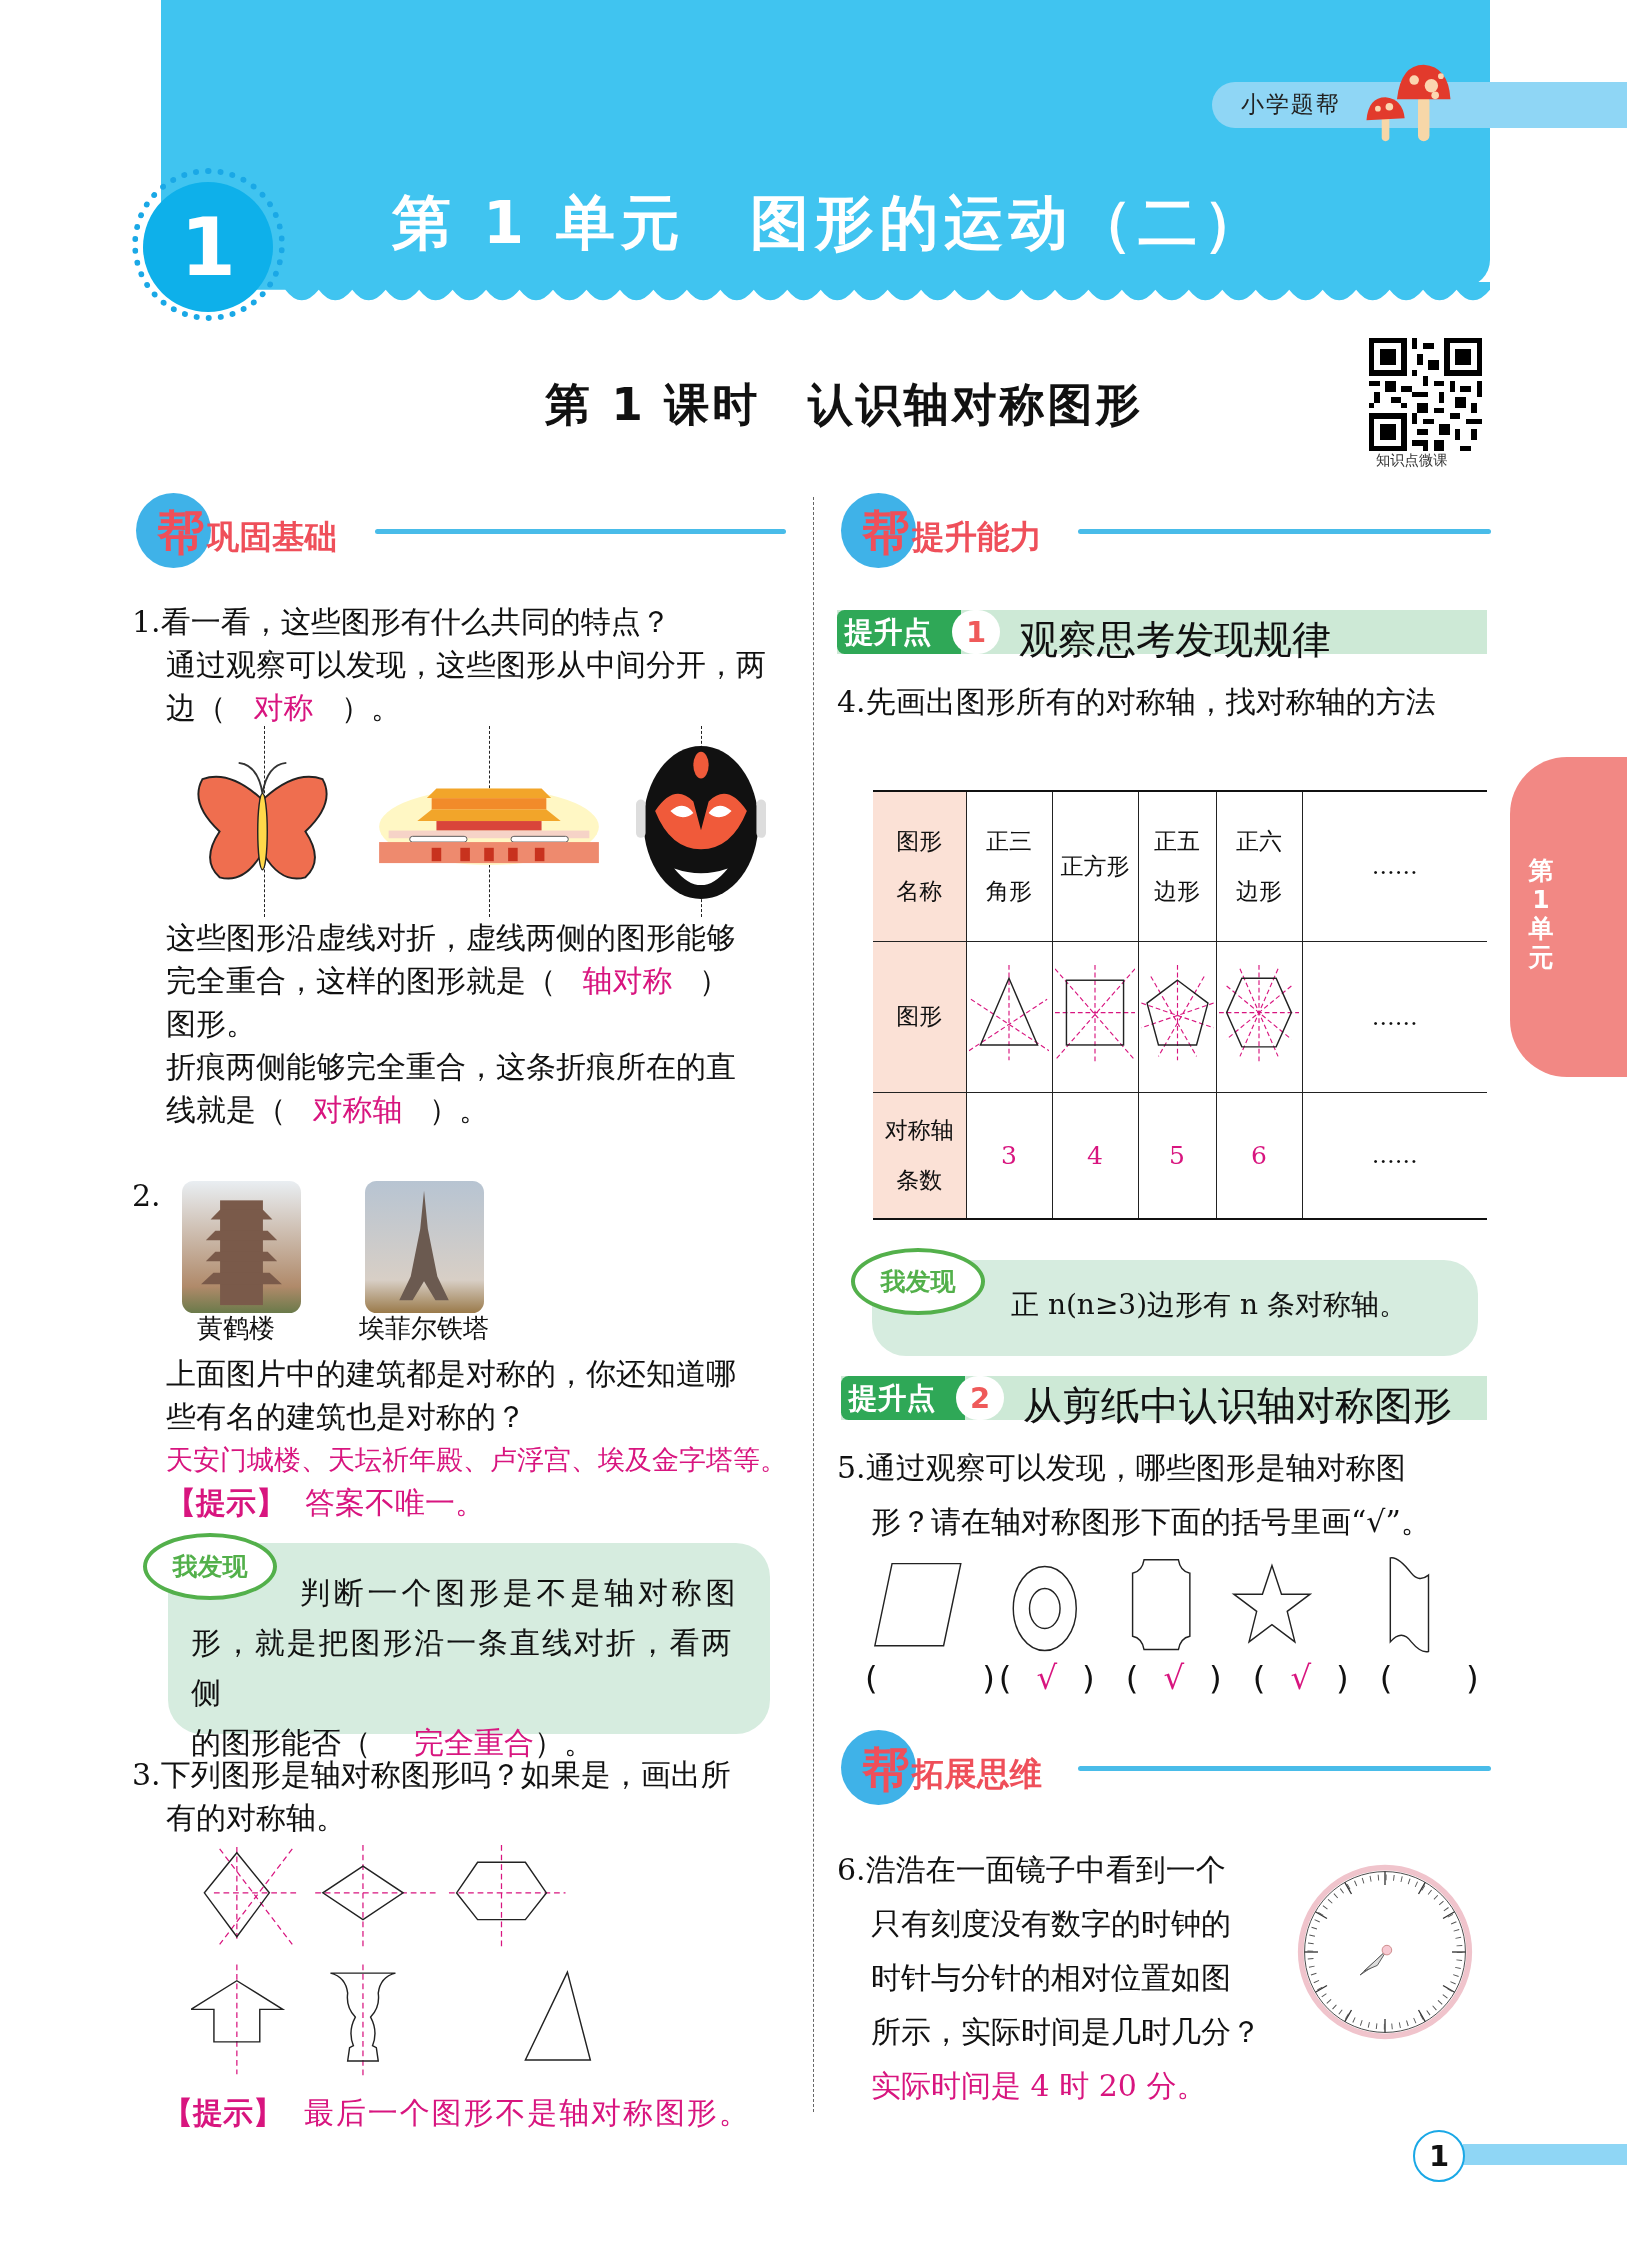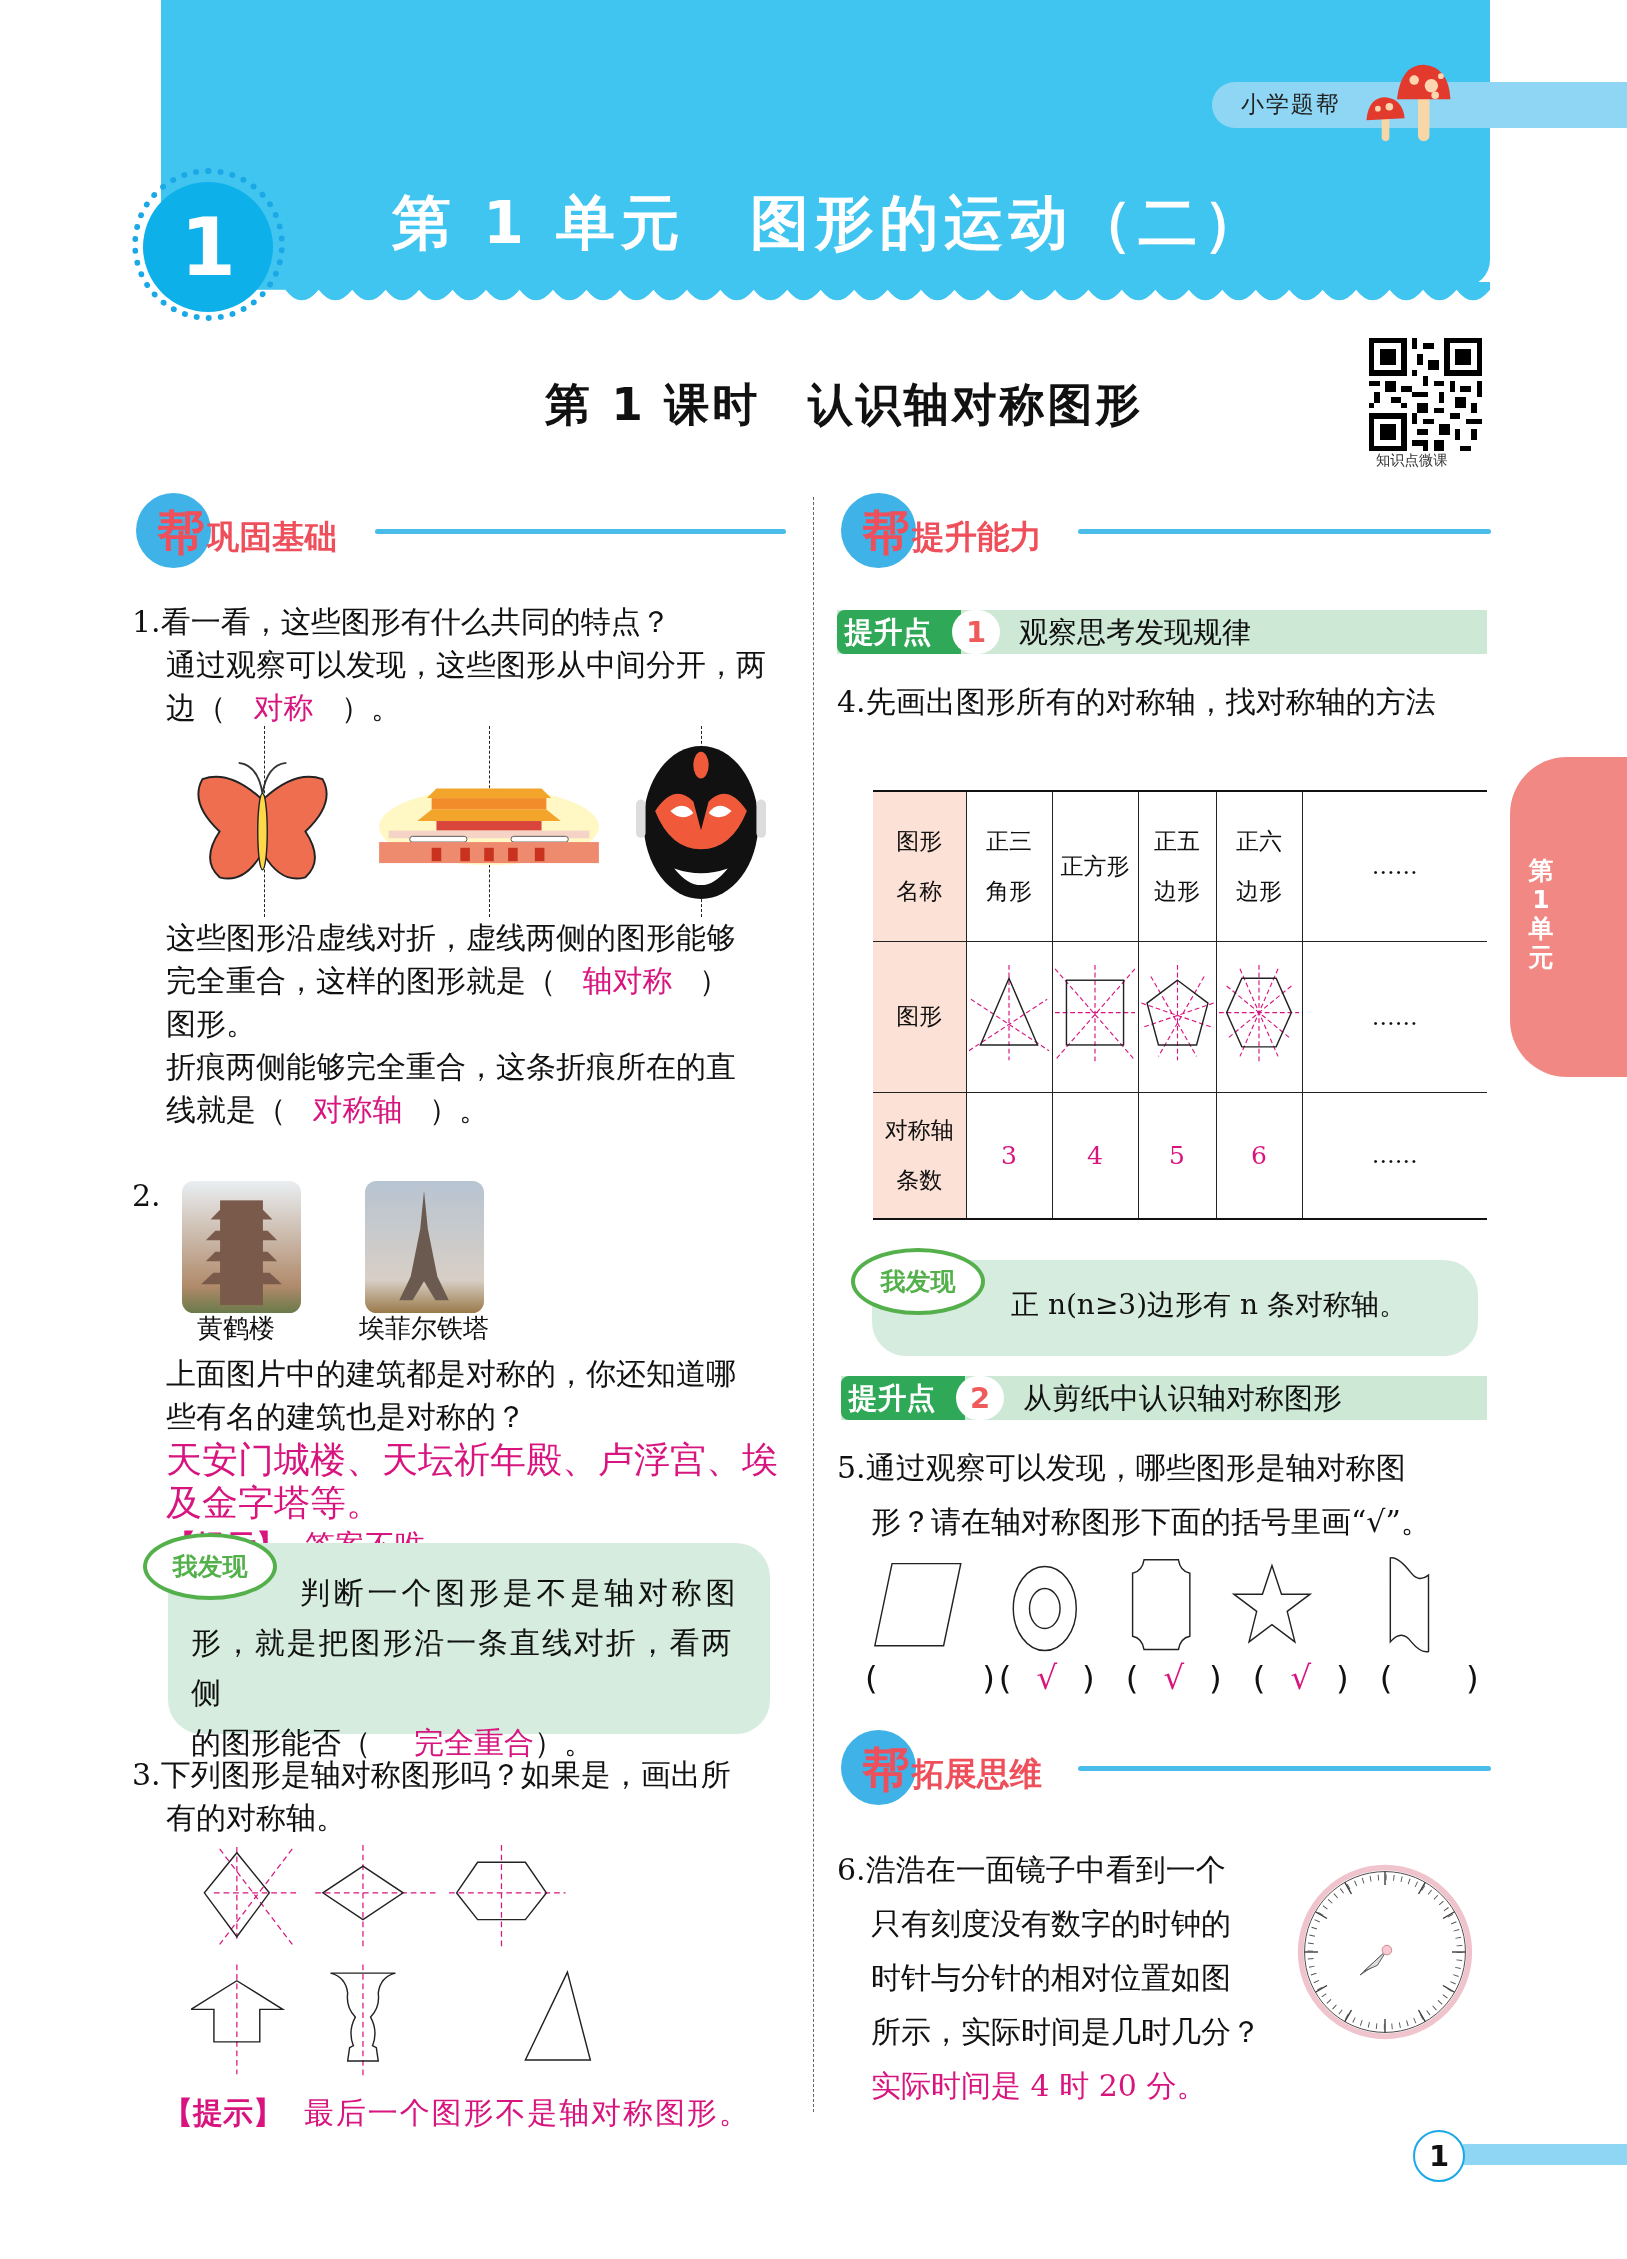--- a/index.html
+++ b/index.html
@@ -35,21 +35,21 @@
 
   
   .discover { background: #d6ecdf; border-radius: 34px; }
   .discover-bubble { width: 134px; height: 67px; border: 4.8px solid #53b04b; border-radius: 50%; background: #fff; display:flex; align-items:center; justify-content:center; font-family: "DejaVu Sans", sans-serif; font-weight: bold; font-size: 25px; color: #53b04b; }
 
   
   .promo { height: 44px; }
   .promo-bg { position:absolute; left:0; top:0; right:0; bottom:0; background: #cde9d6; }
   .promo-tag { position:absolute; left:0; top:0; width: 124px; height: 44px; background: #2fa857; border-radius: 7.6px 0 0 7.6px; color:#fff; font-family: "DejaVu Sans", sans-serif; font-weight:bold; font-size: 29px; line-height: 44px; padding-left: 7.6px; }
   .promo-num { position:absolute; left: 115px; top: 0; width: 48px; height: 44px; border-radius: 22px; background:#fff; color:#ef5a5a; font-family:"DejaVu Sans", sans-serif; font-weight:bold; font-size: 29px; line-height:44px; text-align:center; }
-  .promo-text { position:absolute; left: 182px; top: 2.9px; font-size: 29px; }
+  .promo-text { position:absolute; left: 182px; top: 2.9px; font-size: 39px; }
 
   
   table.sym { border-collapse: collapse; font-size: 23px; padding-left: 24px; }
   table.sym td { border: 1.4px solid #222; text-align: center; vertical-align: middle; }
   table.sym tr:first-child td { border-top: 2.9px solid #111; }
   table.sym tr:last-child td { border-bottom: 2.9px solid #111; }
   table.sym td:first-child { border-left: none; background: #fbe1d6; }
   table.sym td:last-child { border-right: none; }
   .num-red { color: #d8157f; font-size: 25px; }
 
@@ -172,21 +172,21 @@
 <div class="abs" style="left:365px;top:1181px;width:119px;height:132px;border-radius:11.5px;background:linear-gradient(#b7c4d2,#d8cfc6 75%,#9a7a4a)">
   <svg width="119" height="132" viewBox="0 0 125 138">
       <path d="M62,10 L66,50 L76,100 L88,125 L74,125 L62,105 L50,125 L36,125 L48,100 L58,50 Z" fill="#6b5a50"></path>
     </svg>
 </div>
 <div class="abs caption" style="left:197px;top:1311px">黄鹤楼</div>
 <div class="abs caption" style="left:359px;top:1311px">埃菲尔铁塔</div>
 <div class="abs q" style="left:166px;top:1352px;width:631px">
   <div>上面图片中的建筑都是对称的，你还知道哪</div>
   <div>些有名的建筑也是对称的？</div>
-  <div class="ans" style="font-size:36px">天安门城楼、天坛祈年殿、卢浮宫、埃及金字塔等。</div>
+  <div class="ans" style="font-size:27px">天安门城楼、天坛祈年殿、卢浮宫、埃及金字塔等。</div>
   <div><span class="hint-tag">【提示】</span><span class="ans" style="margin-left:19px">答案不唯一。</span></div>
 </div>
 
 <div class="abs discover" style="left:168px;top:1543px;width:602px;height:191px"></div>
 <div class="abs discover-bubble" style="left:143px;top:1533px">我发现</div>
 <div class="abs q" style="left:191px;top:1568px;width:574px;line-height:50px">
   <div style="padding-left:109px;letter-spacing:3.8px">判断一个图形是不是轴对称图</div>
   <div style="letter-spacing:1.9px">形，就是把图形沿一条直线对折，看两侧</div>
   <div><span>的图形能否（</span><span class="ans" style="display:inline-block;width:163px;text-align:right">完全重合</span><span>）。</span></div>
 </div>

